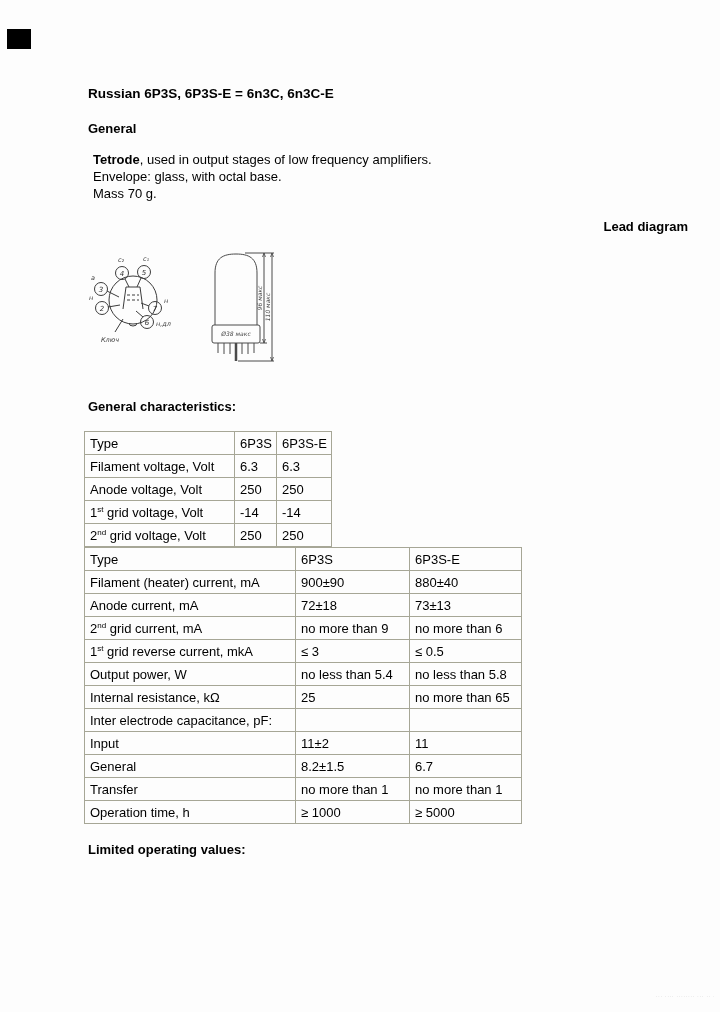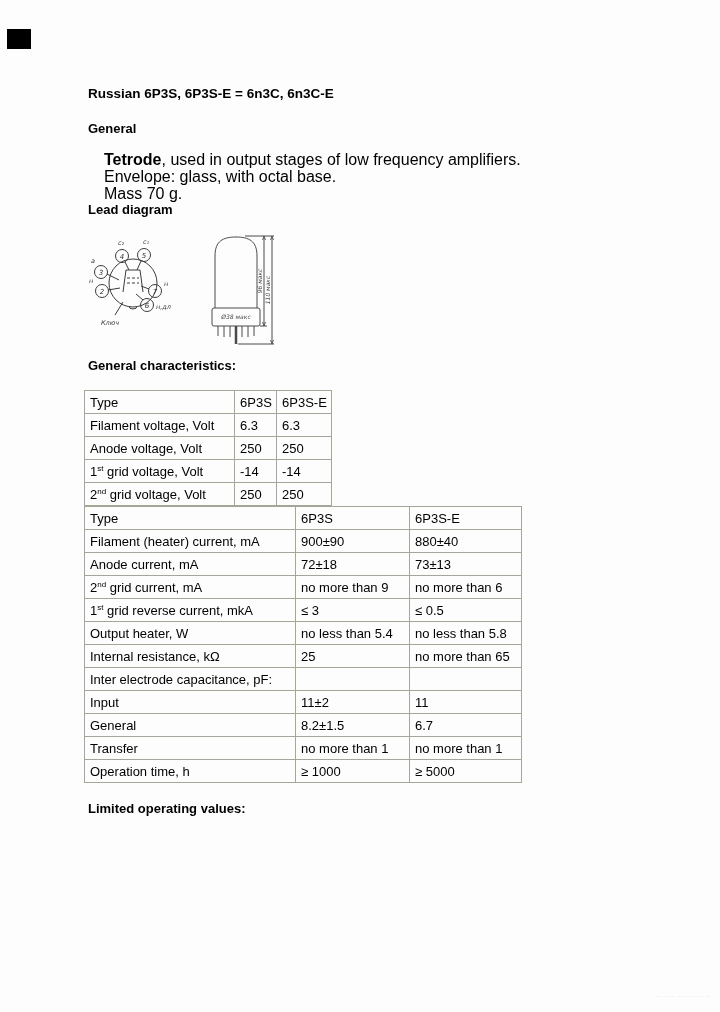--- a/index.html
+++ b/index.html
@@ -5,27 +5,27 @@
   html,body{margin:0;padding:0;}
   body{
     width:720px;height:1012px;background:#fdfdfd;overflow:hidden;position:relative;
     font-family:"Liberation Sans","DejaVu Sans",sans-serif;color:#000;
   }
   .black-mark{position:absolute;left:7px;top:29px;width:24px;height:20px;background:#000;}
   .content{position:absolute;left:88px;top:86px;width:600px;}
   .doc-title{font-size:13.5px;font-weight:bold;line-height:16px;margin:0;}
   .doc-h2{font-size:13px;font-weight:bold;line-height:16px;margin:0;}
   .mt-general{margin-top:19px;}
-  .para{font-size:16px;line-height:17px;margin:14px 0 0 16px;}
+  .para{font-size:13px;line-height:17px;margin:14px 0 0 5px;}
   .para b{font-weight:bold;}
-  .mt-lead{}
+  .mt-lead{margin-top:17px;text-align:right;}
   .diagrams{margin-top:14px;height:122px;display:flex;align-items:flex-start;}
   .socket-svg{margin-left:1px;}
   .tube-svg{margin-left:4px;}
-  .mt-chars{margin-top:4px;}
+  .mt-chars{margin-top:28px;}
   table{border-collapse:collapse;table-layout:fixed;margin-left:-4px;font-size:13px;}
   .tbl1{width:247px;margin-top:16px;}
   .tbl2{width:437px;margin-top:0px;}
   td{
     border:1px solid #a6a696;height:21px;padding:1px 4px 0 5px;
     vertical-align:middle;line-height:16px;white-space:nowrap;overflow:hidden;
   }
   td sup{font-size:8px;line-height:0;vertical-align:super;}
   .mt-limited{margin-top:18px;}
   .watermark{
@@ -183,21 +183,21 @@
           <td>2<sup>nd</sup> grid current, mA</td>
           <td>no more than 9</td>
           <td>no more than 6</td>
         </tr>
         <tr>
           <td>1<sup>st</sup> grid reverse current, mkA</td>
           <td>≤ 3</td>
           <td>≤ 0.5</td>
         </tr>
         <tr>
-          <td>Output heater, W</td>
+          <td>Output power, W</td>
           <td>no less than 5.4</td>
           <td>no less than 5.8</td>
         </tr>
         <tr>
           <td>Internal resistance, kΩ</td>
           <td>25</td>
           <td>no more than 65</td>
         </tr>
         <tr>
           <td>Inter electrode capacitance, pF:</td>

